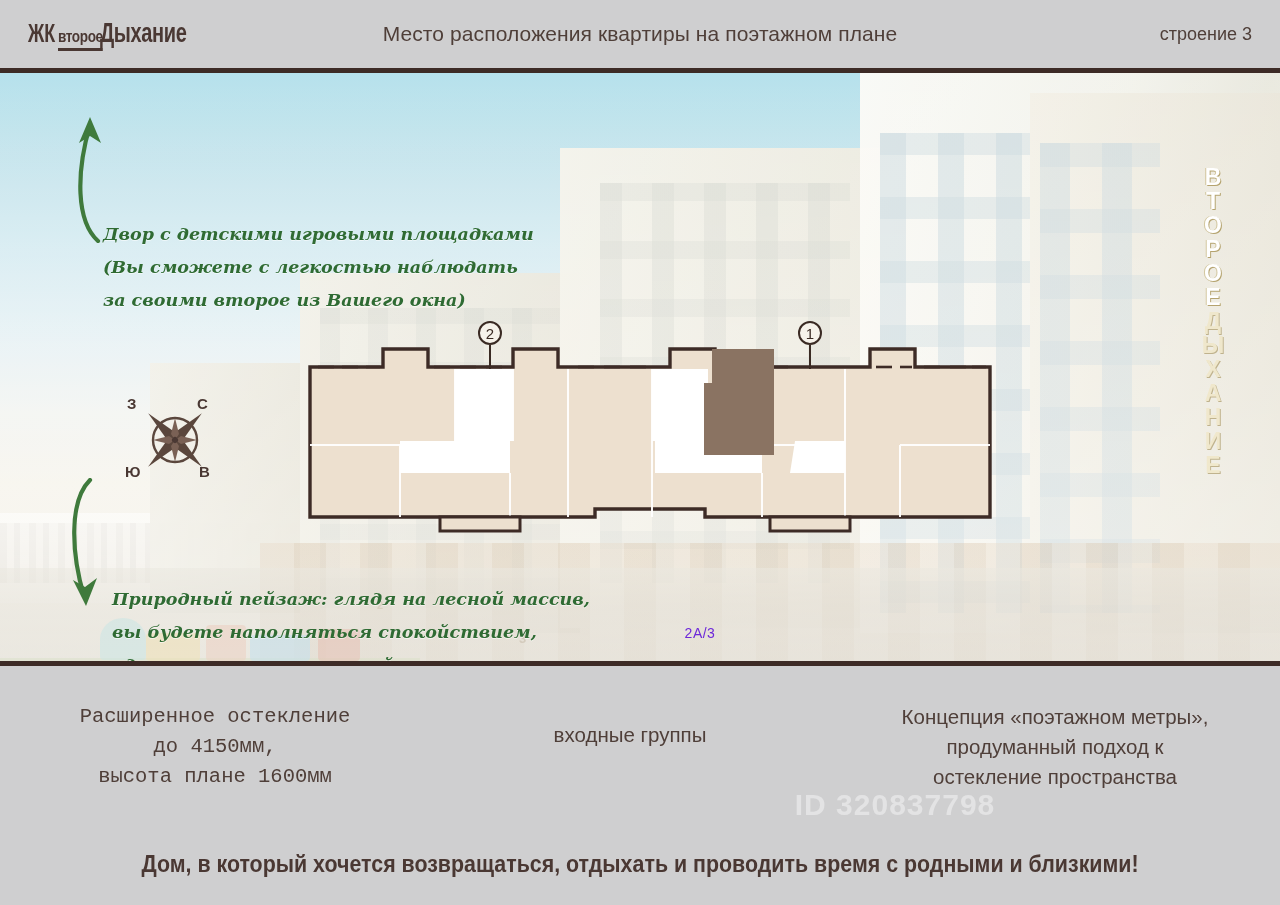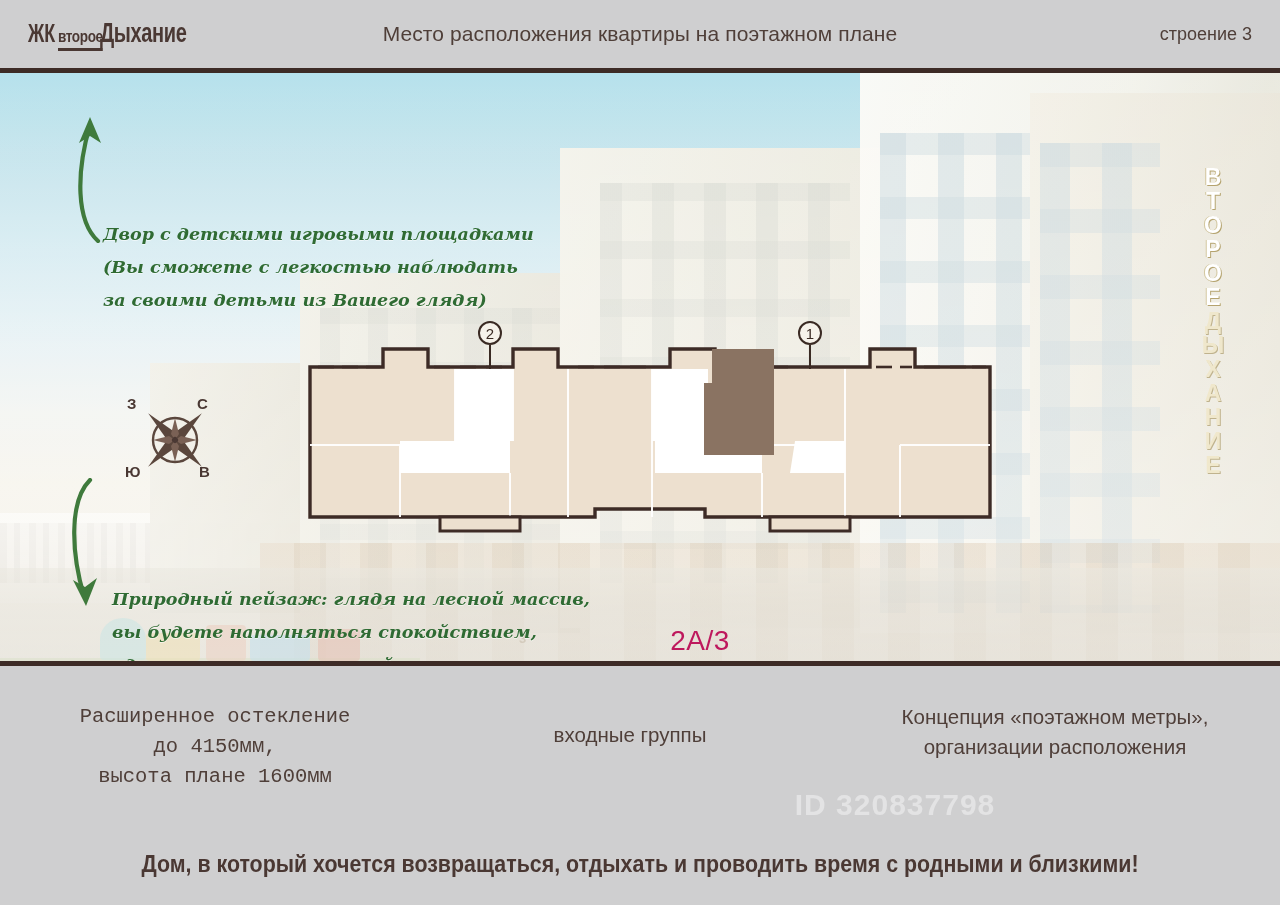--- a/index.html
+++ b/index.html
@@ -235,21 +235,21 @@
     border: 2.2px solid #3a2a23; background: #f6f2ea;
     color: #3a2a23; font-size: 15px; font-weight: 400;
     line-height: 21px; text-align: center;
     font-family: "Liberation Sans", sans-serif;
   }
   .marker .stem { width: 2px; background: #3a2a23; margin: 0 auto; }
   #apt-label {
     position: absolute; left: 0; top: 0; width: 100%;
     text-align: center;
     font-family: "Liberation Sans", sans-serif;
-    font-size: 28px; color: #be185d;
+    font-size: 14px; color: #6d28d9;
     letter-spacing: .5px;
   }
 
   
   #bottom-rule { position: absolute; left: 0; top: 661px; width: 1280px; height: 5px; background: #3d2b26; }
   #bottom {
     position: absolute; left: 0; top: 666px;
     width: 1280px; height: 239px;
     background: #cfcfd0;
   }
@@ -351,21 +351,21 @@
       <span class="dim">Е</span>
     </div>
 
     <svg class="arrow" style="left:68px;top:30px;" width="60" height="140" viewBox="0 0 60 140">
       <path d="M30 138 C 8 118, 8 70, 22 22" stroke="#3f7a3c" stroke-width="4.2" fill="none" stroke-linecap="round"></path>
       <path d="M22 14 L 11 40 L 22 33 L 33 40 Z" fill="#3f7a3c"></path>
     </svg>
     <div class="note" id="note-top">
       <div>Двор с детскими игровыми площадками</div>
       <div>(Вы сможете с легкостью наблюдать</div>
-      <div>за своими детьми из Вашего глядя)</div>
+      <div>за своими второе из Вашего окна)</div>
     </div>
 
     <svg class="arrow" style="left:60px;top:405px;" width="60" height="140" viewBox="0 0 60 140">
       <path d="M30 2 C 8 24, 12 78, 24 118" stroke="#3f7a3c" stroke-width="4.2" fill="none" stroke-linecap="round"></path>
       <path d="M26 128 L 13 102 L 25 109 L 37 100 Z" fill="#3f7a3c"></path>
     </svg>
     <div class="note" id="note-bottom">
       <div>Природный пейзаж: глядя на лесной массив,</div>
       <div>вы будете наполняться спокойствием,</div>
       <div>вдохновением и гармонией</div>
@@ -474,21 +474,22 @@
       <div class="feat" id="feat-0">
         <div>Расширенное остекление</div>
         <div>до 4150мм,</div>
         <div>высота плане 1600мм</div>
       </div>
       <div class="feat" id="feat-1">
         <div>входные группы</div>
       </div>
       <div class="feat" id="feat-2">
         <div>Концепция «поэтажном метры»,</div>
-        <div>организации расположения</div>
+        <div>продуманный подход к</div>
+        <div>остекление пространства</div>
       </div>
     </div>
     <div id="watermark">
       <span id="watermark-inner">ID 320837798</span>
     </div>
     <div id="tagline">Дом, в который хочется возвращаться, отдыхать и проводить время с родными и близкими!</div>
   </div>
 
 </div>
 

